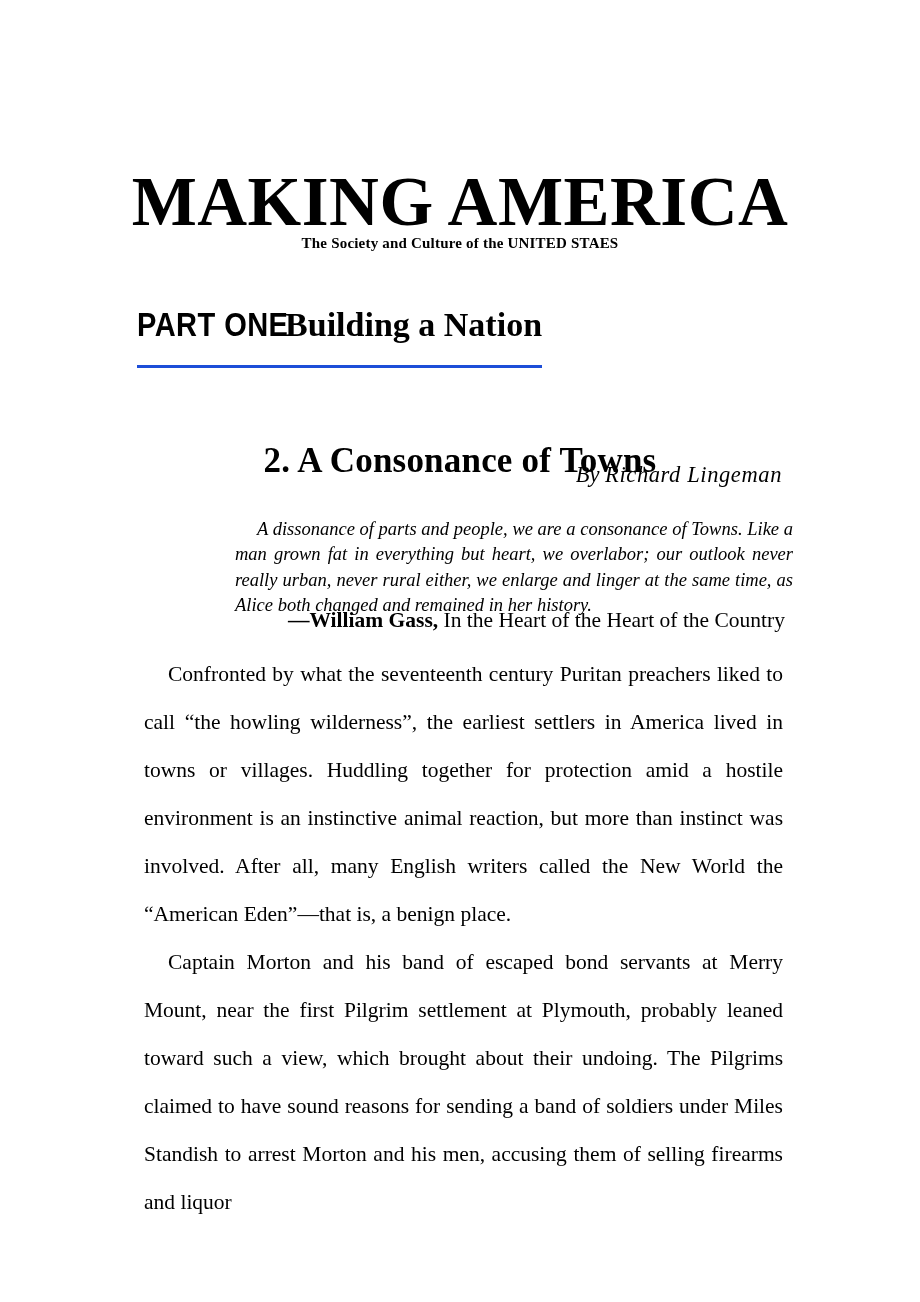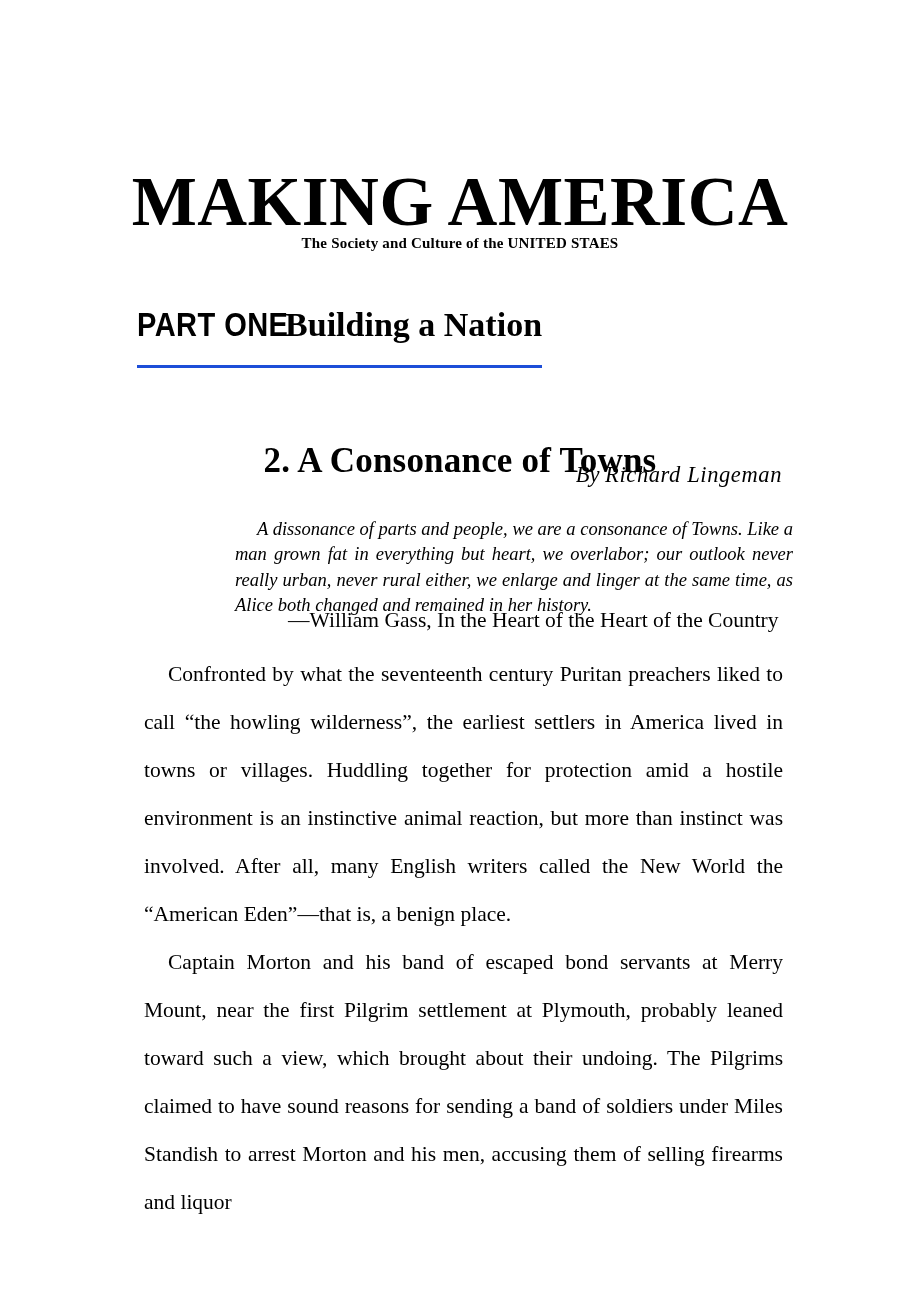--- a/index.html
+++ b/index.html
@@ -130,21 +130,21 @@
 
   .attribution {
     position: absolute;
     left: 288px;
     top: 606px;
     font-size: 21.5px;
     line-height: 28px;
     white-space: nowrap;
   }
   .attribution .speaker {
-    font-weight: normal;
+    font-weight: bold;
   }
   .attribution .work {
     font-weight: normal;
   }
 
   
   .body-text {
     position: absolute;
     left: 138px;
     top: 650px;

